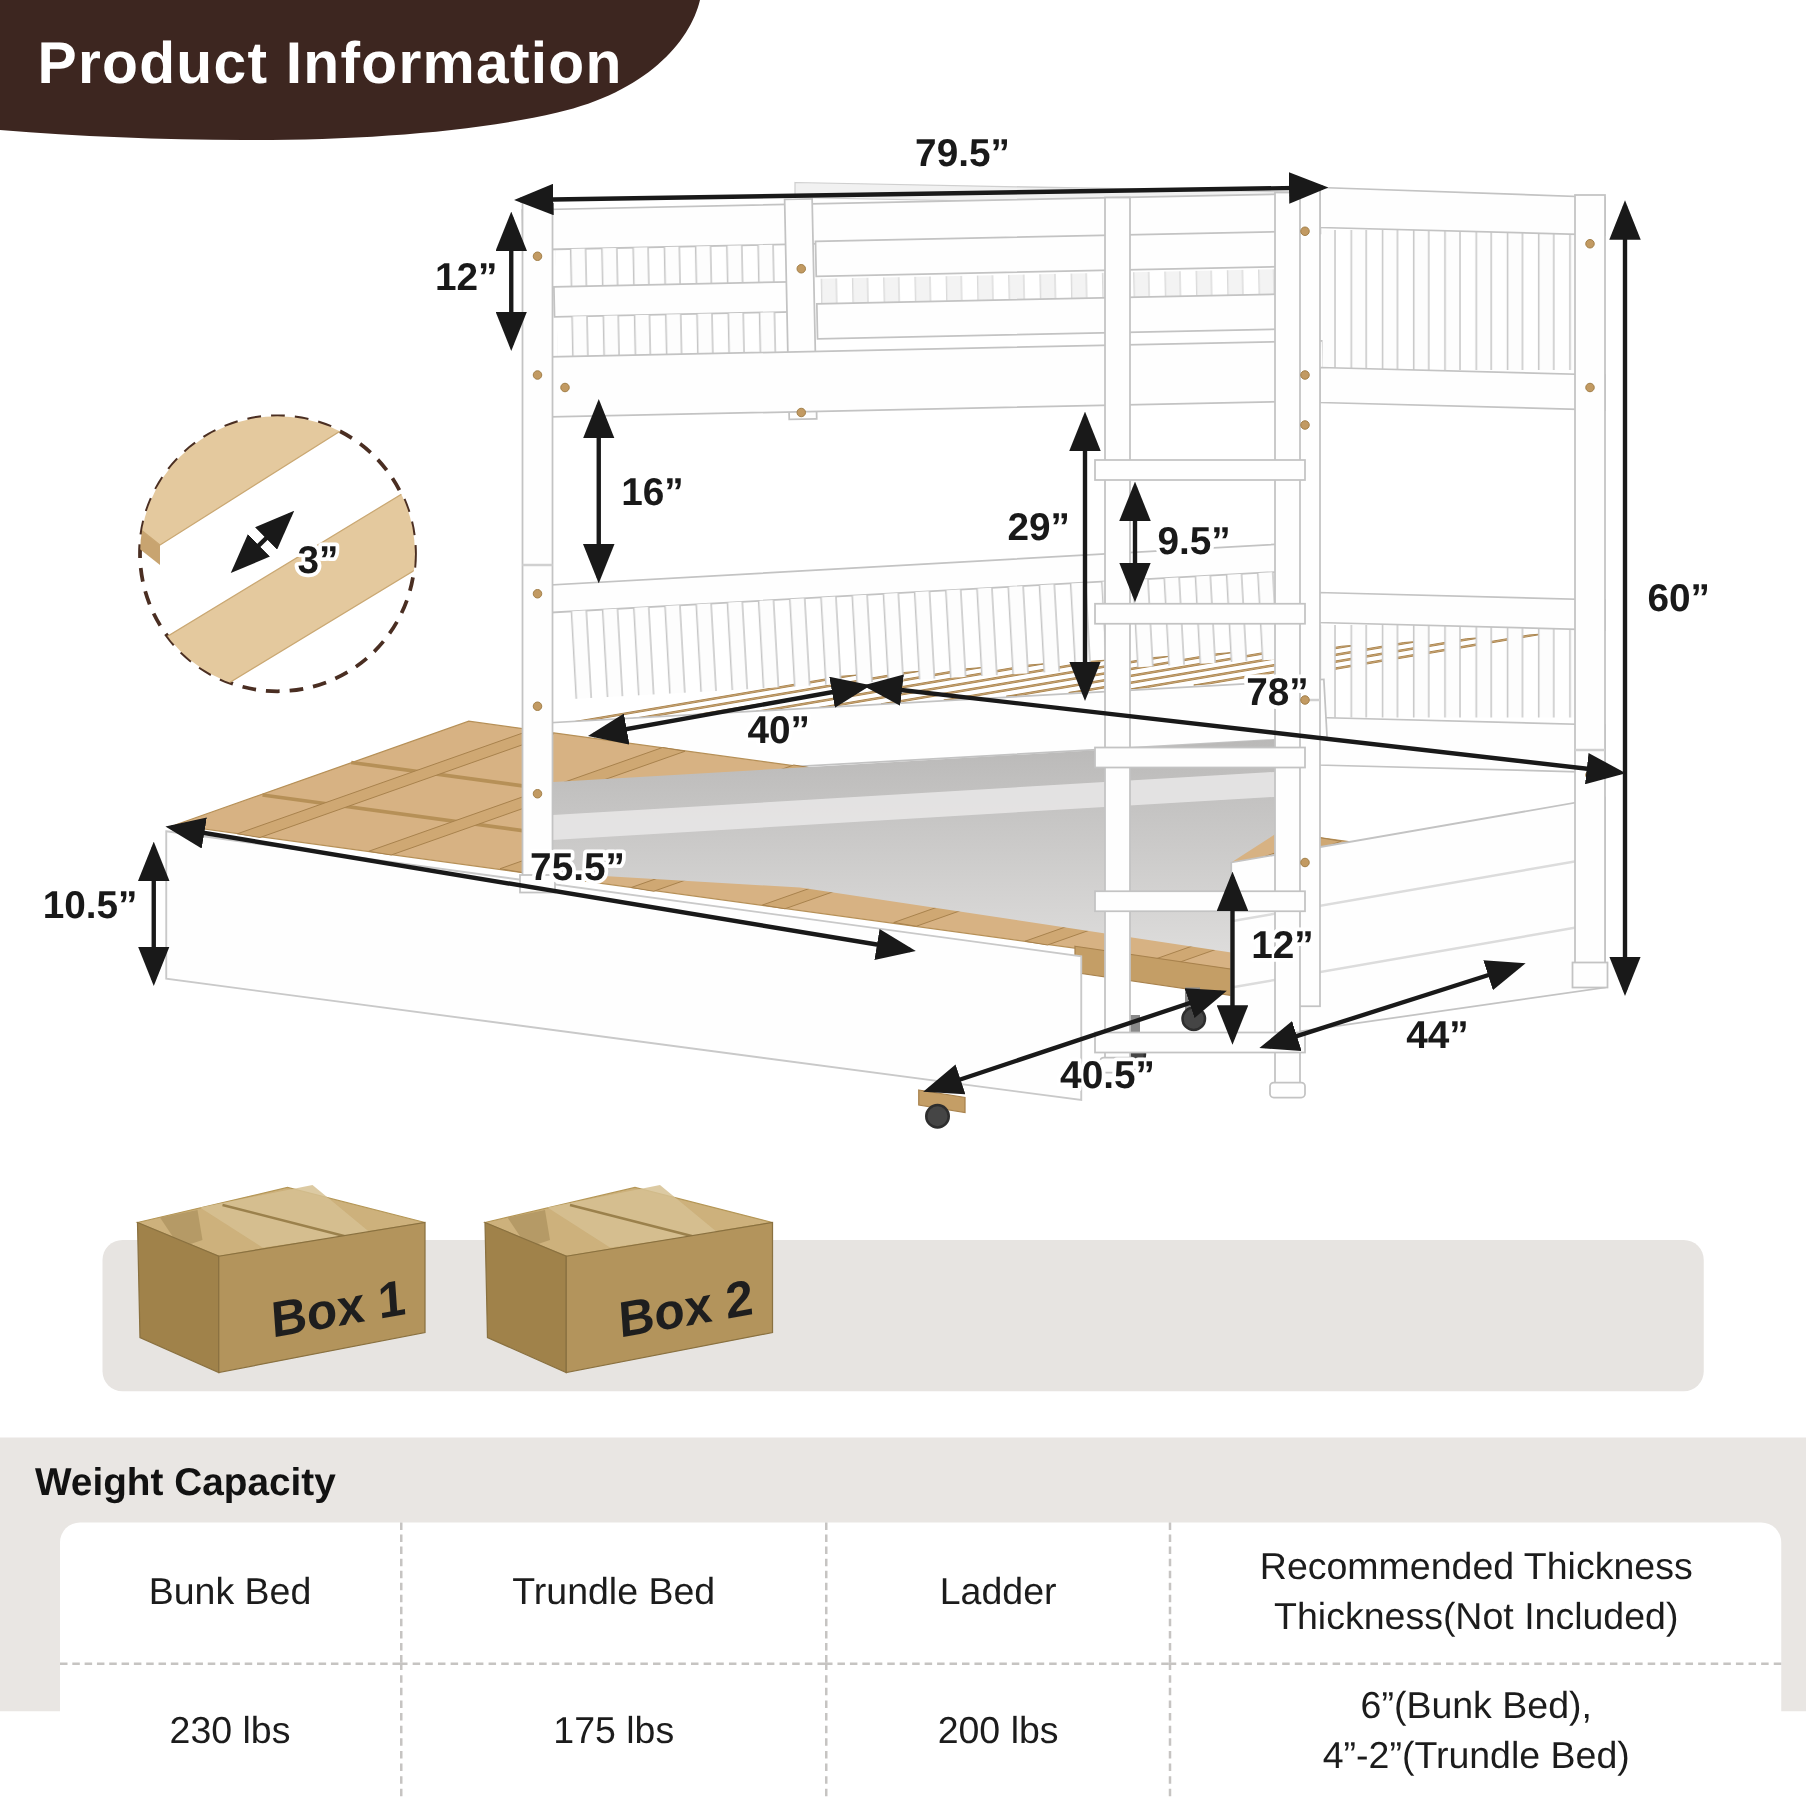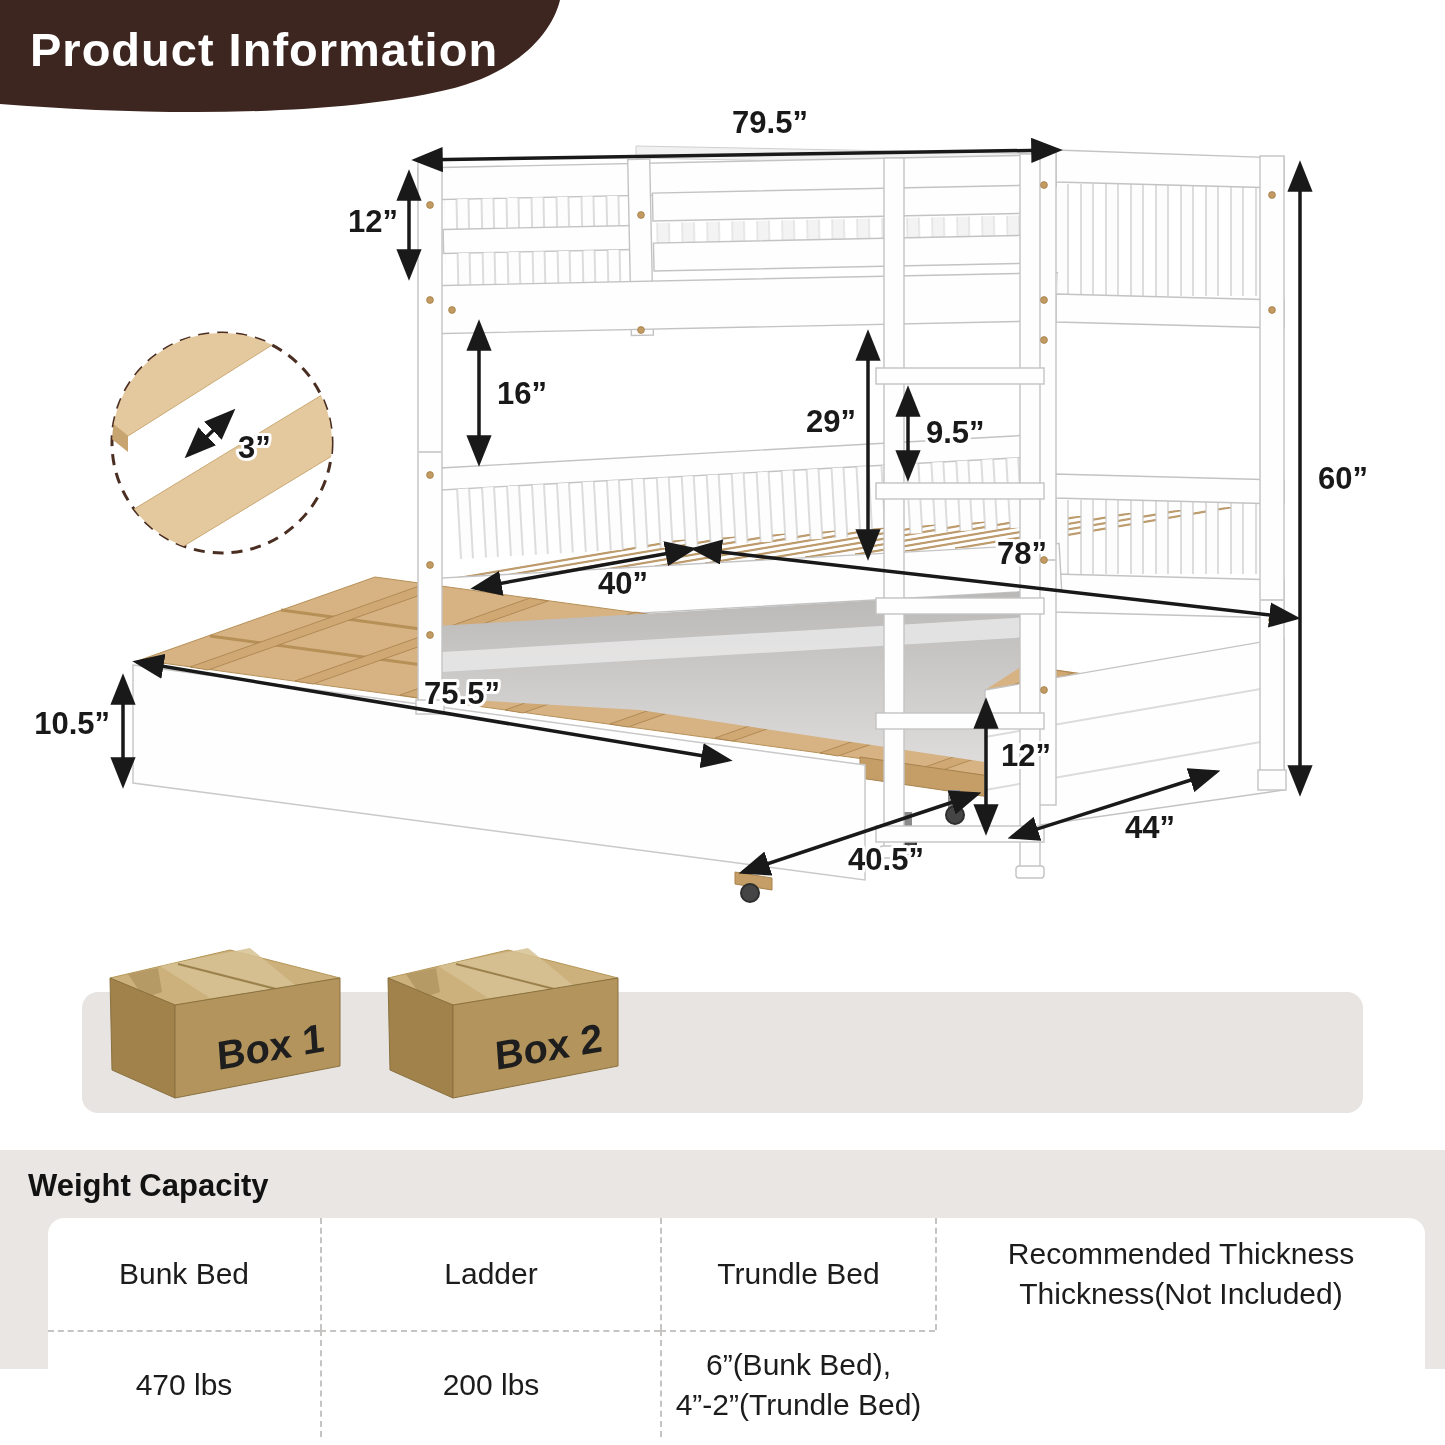--- a/index.html
+++ b/index.html
@@ -270,27 +270,28 @@
         <text transform="translate(118,122) rotate(-10) skewX(-6)" font-size="40" font-weight="bold" fill="#1e1e1e">Box 2</text>
       </g>
     </svg>
   </div>
 
   
   <div class="capacity">
     <div class="capacity-title">Weight Capacity</div>
     <div class="capacity-panel">
       <div class="cell">Bunk Bed</div>
+      <div class="cell vline">Trundle Bed</div>
       <div class="cell vline">Ladder</div>
-      <div class="cell vline">Trundle Bed</div>
       <div class="cell vline">
         <span>Recommended Thickness</span>
         <span>Thickness(Not Included)</span>
       </div>
-      <div class="cell hline">470 lbs</div>
+      <div class="cell hline">230 lbs</div>
+      <div class="cell vline hline">175 lbs</div>
       <div class="cell vline hline">200 lbs</div>
       <div class="cell vline hline">
         <span>6”(Bunk Bed),</span>
         <span>4”-2”(Trundle Bed)</span>
       </div>
     </div>
   </div>
 
 </div>
 

